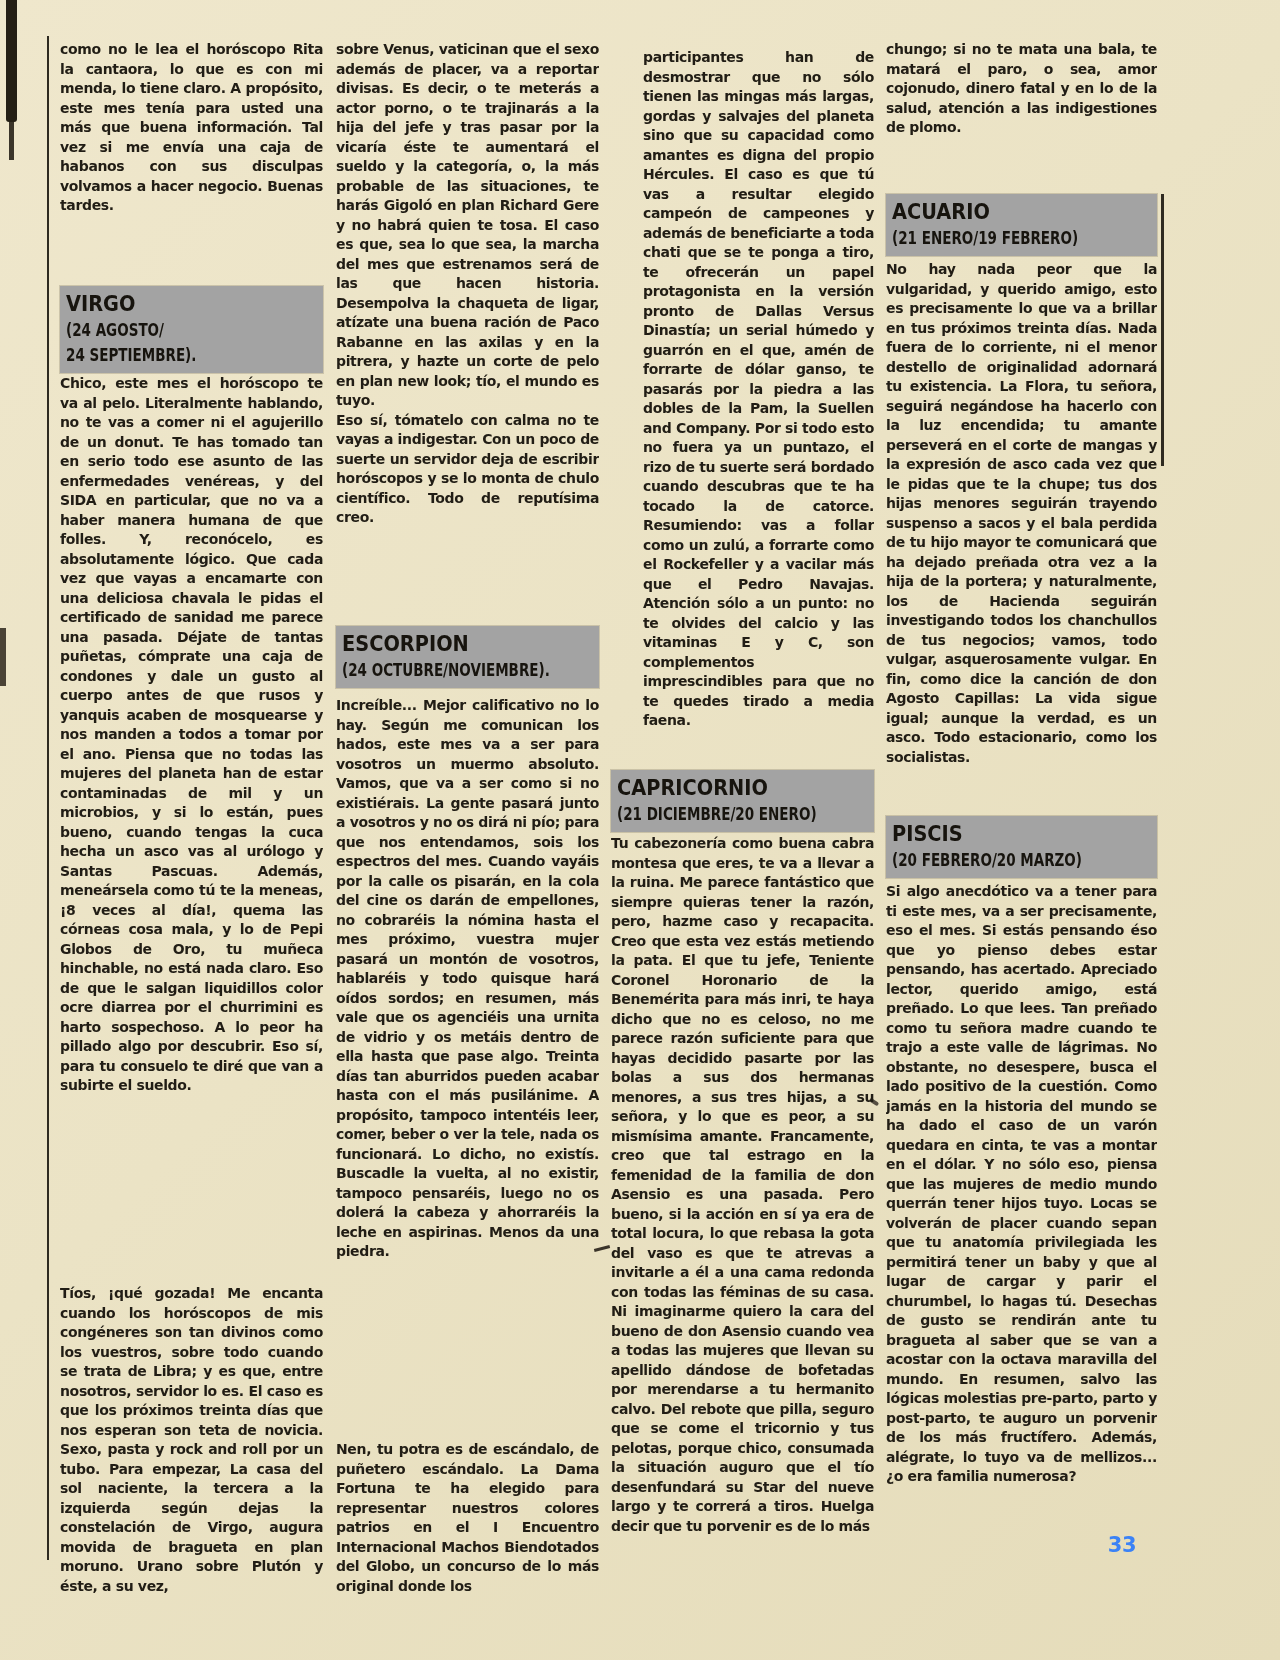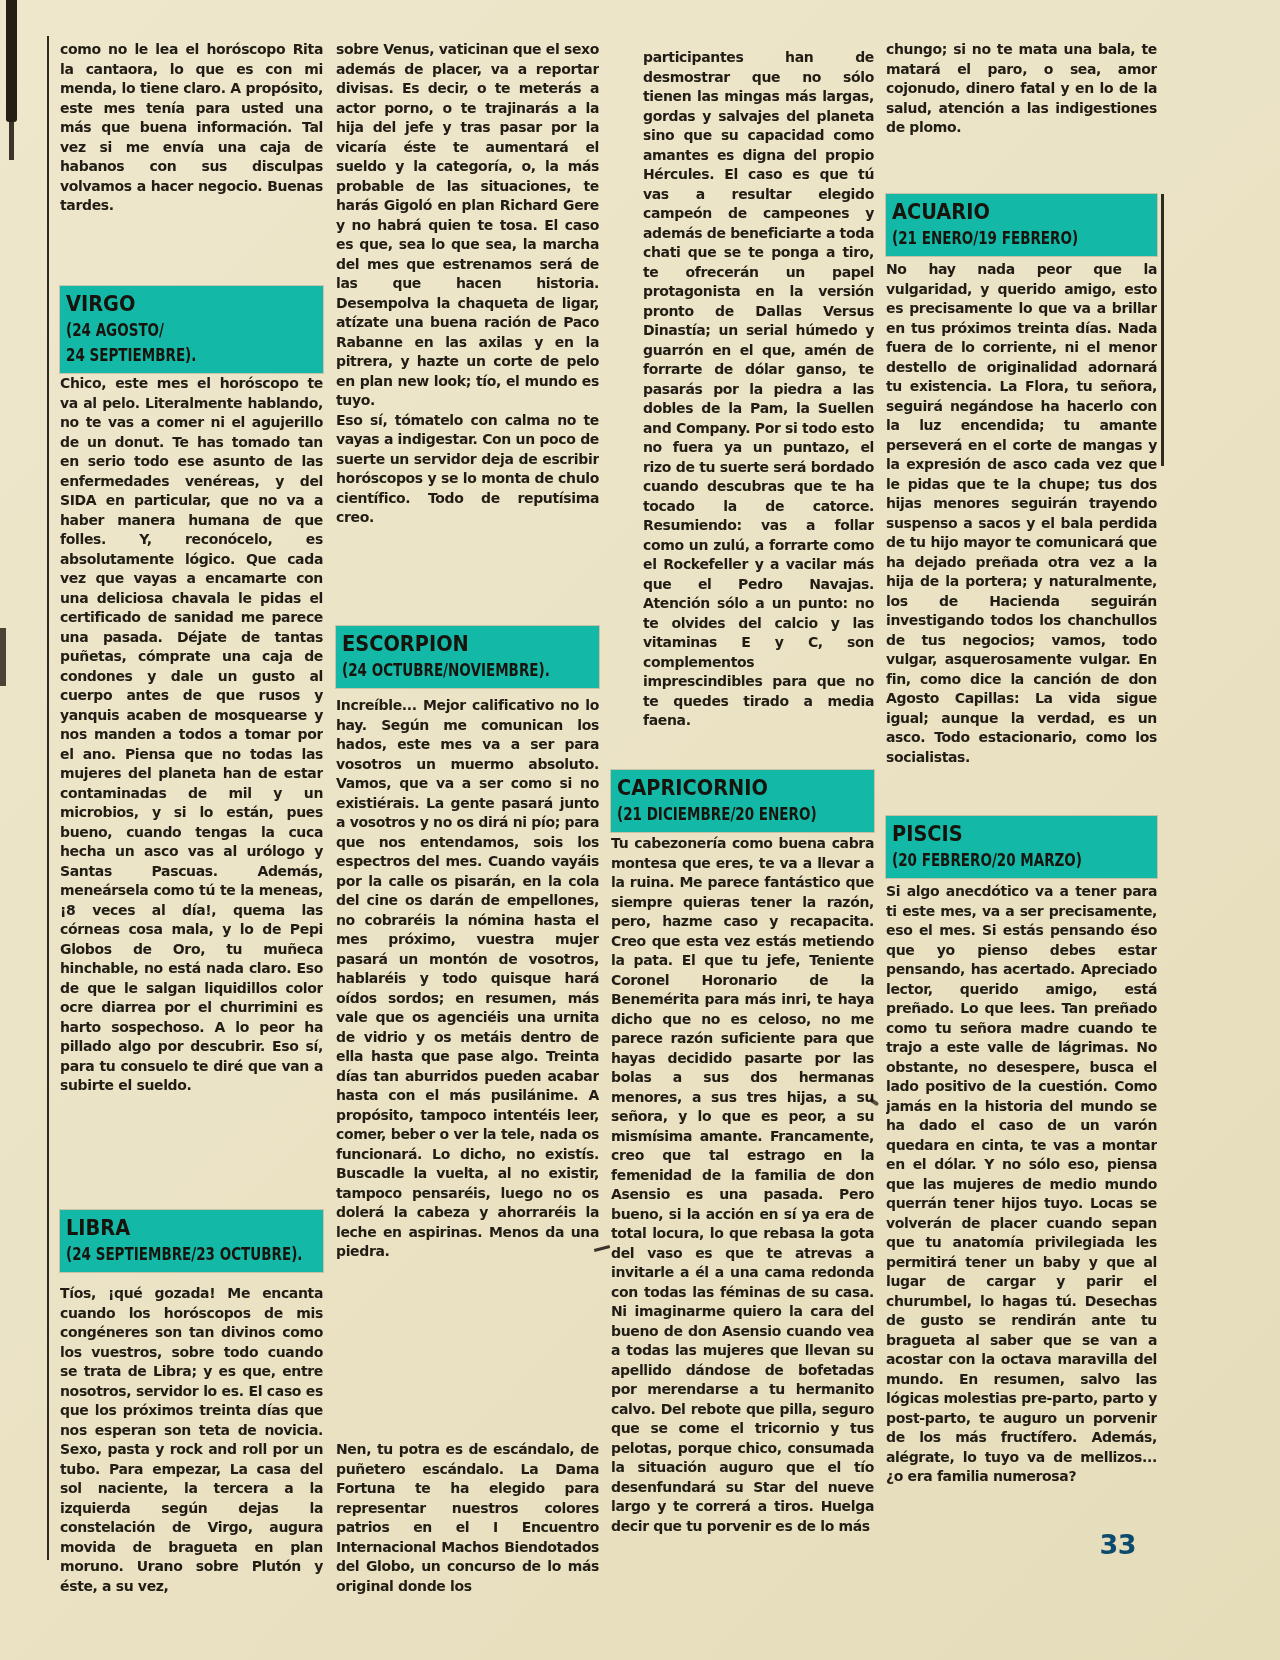--- a/index.html
+++ b/index.html
@@ -14,21 +14,21 @@
   .col3{left:611px;width:263px;}
   .col4{left:886px;width:271px;}
 
   .blk{position:absolute;left:0;right:0;overflow:hidden;}
   .textblk{
     color:#211d15;font-size:14px;line-height:19.5px;font-weight:bold;
     letter-spacing:-0.35px;text-align:justify;
   }
   .textblk p{margin:0;padding:0;}
   .heading{
-    background:#14b8a6;color:#17140e;padding:4px 6px 6px 6px;
+    background:#a3a3a3;color:#17140e;padding:4px 6px 6px 6px;
     box-shadow:0 0 0 1px rgba(140,132,112,0.35);
   }
   .sign{
     font-size:22px;line-height:27px;font-weight:bold;white-space:nowrap;
     transform:scaleX(0.88);transform-origin:0 50%;
   }
   .dates{
     font-size:18px;line-height:25px;font-weight:bold;white-space:nowrap;
     transform:scaleX(0.75);transform-origin:0 50%;
   }
@@ -60,21 +60,21 @@
   .rule-left{position:absolute;left:47px;top:36px;width:2px;height:1524px;background:#2e2a20;}
   .corner-strip{position:absolute;left:6px;top:0;width:11px;height:122px;background:#241f15;border-radius:0 0 3px 3px;}
   .corner-strip2{position:absolute;left:9px;top:122px;width:5px;height:38px;background:#3b352a;}
   .edge-mark{position:absolute;left:0;top:628px;width:6px;height:58px;background:#4a4336;}
   .rule-right{position:absolute;left:1161px;top:194px;width:3px;height:272px;background:#2f2b21;}
   .mark-dash{position:absolute;left:594px;top:1247px;width:16px;height:3px;background:#3a342a;transform:rotate(-14deg);}
   .mark-smudge{position:absolute;left:869px;top:1100px;width:10px;height:4px;background:#554e41;transform:rotate(32deg);border-radius:2px;}
 
   .page-number{
     position:absolute;left:1080px;top:1530px;width:56px;text-align:right;
-    font-size:27px;line-height:30px;font-weight:bold;color:#0c4a6e;letter-spacing:-0.5px;
+    font-size:21px;line-height:30px;font-weight:bold;color:#3b82f6;letter-spacing:-0.5px;
   }
 </style>
 </head>
 <body>
 
 <div class="corner-strip"></div>
 <div class="corner-strip2"></div>
 <div class="edge-mark"></div>
 <div class="rule-left"></div>
 <div class="rule-right"></div>
@@ -86,24 +86,20 @@
       <div class="blk b-0-0 textblk">
         <p>como no le lea el horóscopo Rita la cantaora, lo que es con mi menda, lo tiene claro. A propósito, este mes tenía para usted una más que buena información. Tal vez si me envía una caja de habanos con sus disculpas volvamos a hacer negocio. Buenas tardes.</p>
       </div>
       <div class="blk b-0-1 heading">
         <div class="sign">VIRGO</div>
         <div class="dates">(24 AGOSTO/</div>
         <div class="dates">24 SEPTIEMBRE).</div>
       </div>
       <div class="blk b-0-2 textblk">
         <p>Chico, este mes el horóscopo te va al pelo. Literalmente hablando, no te vas a comer ni el agujerillo de un donut. Te has tomado tan en serio todo ese asunto de las enfermedades venéreas, y del SIDA en particular, que no va a haber manera humana de que folles. Y, reconócelo, es absolutamente lógico. Que cada vez que vayas a encamarte con una deliciosa chavala le pidas el certificado de sanidad me parece una pasada. Déjate de tantas puñetas, cómprate una caja de condones y dale un gusto al cuerpo antes de que rusos y yanquis acaben de mosquearse y nos manden a todos a tomar por el ano. Piensa que no todas las mujeres del planeta han de estar contaminadas de mil y un microbios, y si lo están, pues bueno, cuando tengas la cuca hecha un asco vas al urólogo y Santas Pascuas. Además, meneársela como tú te la meneas, ¡8 veces al día!, quema las córneas cosa mala, y lo de Pepi Globos de Oro, tu muñeca hinchable, no está nada claro. Eso de que le salgan liquidillos color ocre diarrea por el churrimini es harto sospechoso. A lo peor ha pillado algo por descubrir. Eso sí, para tu consuelo te diré que van a subirte el sueldo.</p>
-      </div>
-      <div class="blk b-0-3 heading">
-        <div class="sign">LIBRA</div>
-        <div class="dates">(24 SEPTIEMBRE/23 OCTUBRE).</div>
       </div>
       <div class="blk b-0-4 textblk">
         <p>Tíos, ¡qué gozada! Me encanta cuando los horóscopos de mis congéneres son tan divinos como los vuestros, sobre todo cuando se trata de Libra; y es que, entre nosotros, servidor lo es. El caso es que los próximos treinta días que nos esperan son teta de novicia. Sexo, pasta y rock and roll por un tubo. Para empezar, La casa del sol naciente, la tercera a la izquierda según dejas la constelación de Virgo, augura movida de bragueta en plan moruno. Urano sobre Plutón y éste, a su vez,</p>
       </div>
     </div>
     <div class="col col2">
       <div class="blk b-1-0 textblk">
         <p>sobre Venus, vaticinan que el sexo además de placer, va a reportar divisas. Es decir, o te meterás a actor porno, o te trajinarás a la hija del jefe y tras pasar por la vicaría éste te aumentará el sueldo y la categoría, o, la más probable de las situaciones, te harás Gigoló en plan Richard Gere y no habrá quien te tosa. El caso es que, sea lo que sea, la marcha del mes que estrenamos será de las que hacen historia. Desempolva la chaqueta de ligar, atízate una buena ración de Paco Rabanne en las axilas y en la pitrera, y hazte un corte de pelo en plan new look; tío, el mundo es tuyo.</p>
         <p>Eso sí, tómatelo con calma no te vayas a indigestar. Con un poco de suerte un servidor deja de escribir horóscopos y se lo monta de chulo científico. Todo de reputísima creo.</p>
       </div>

